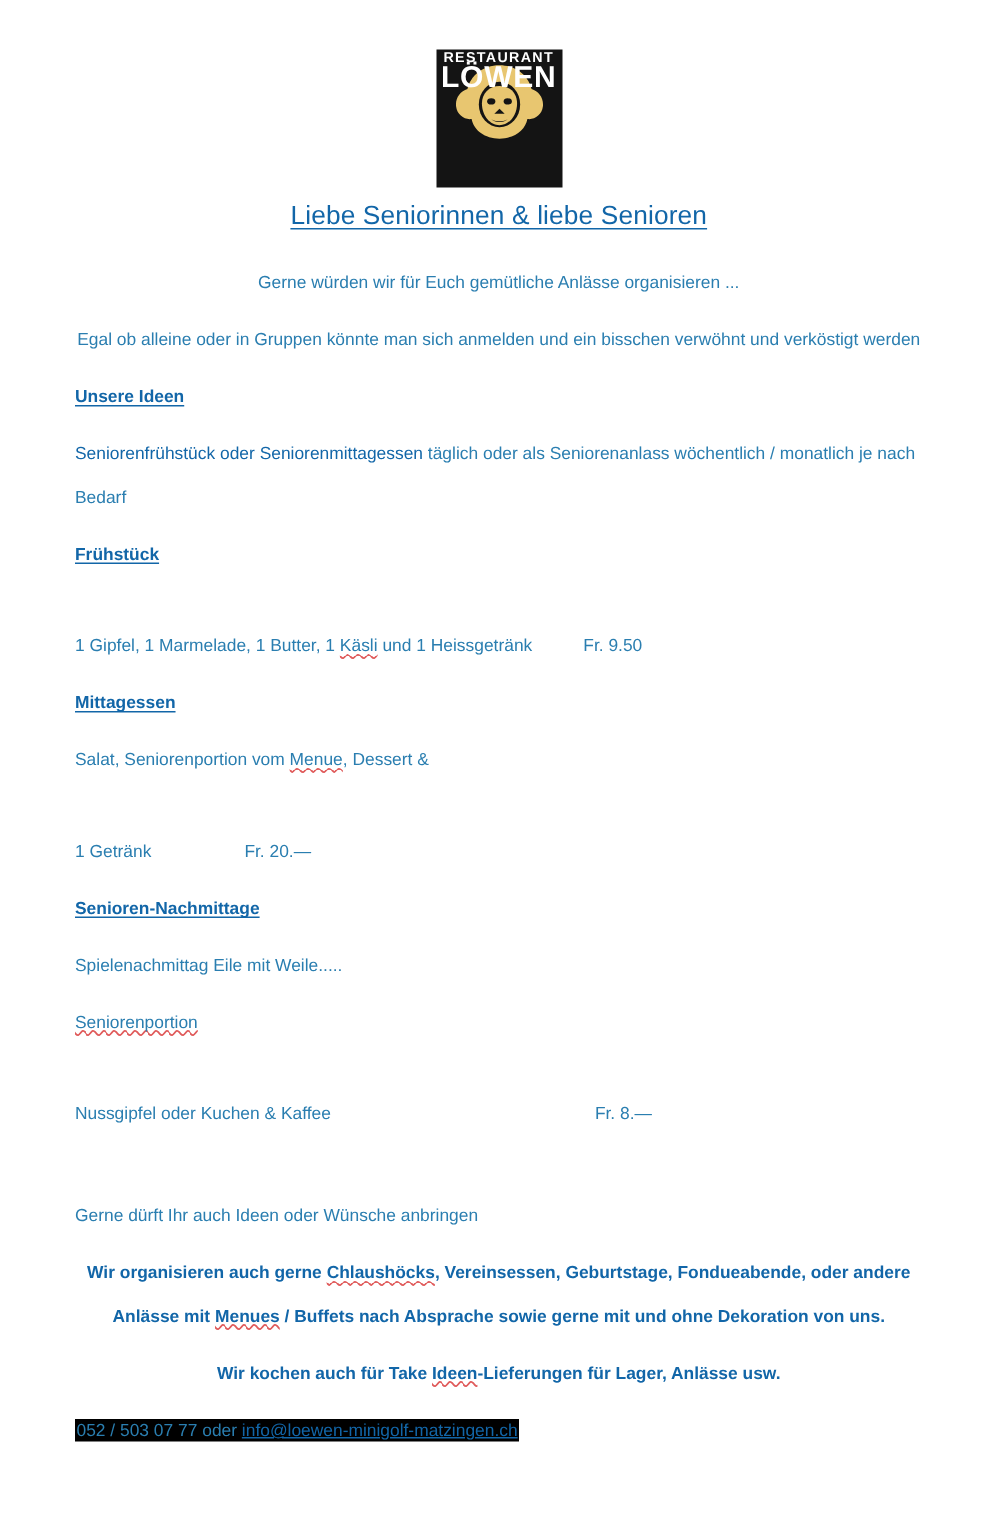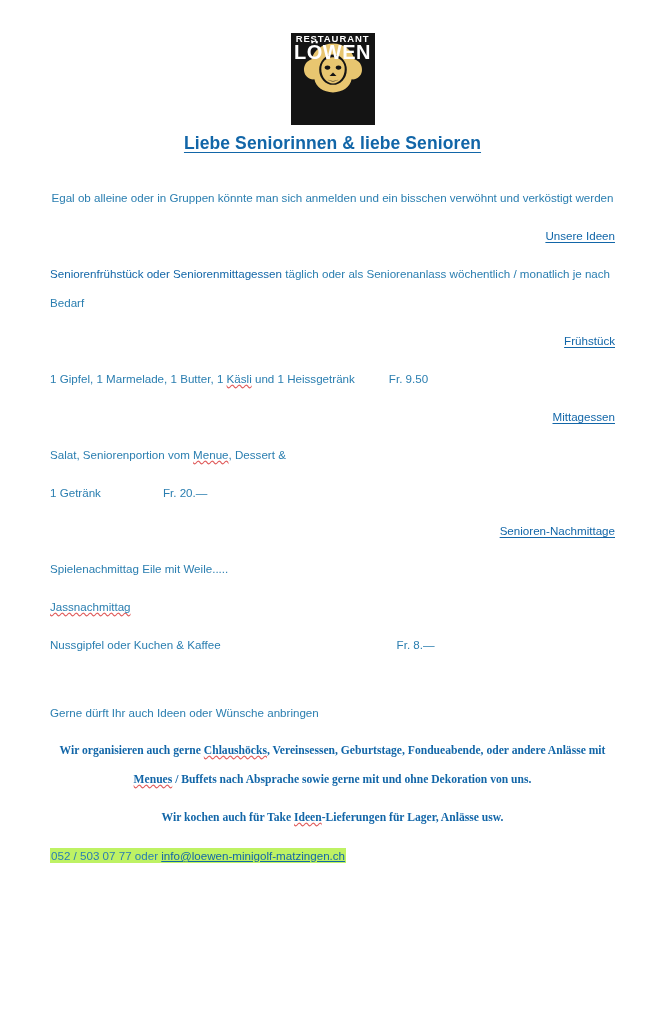--- a/index.html
+++ b/index.html
@@ -68,84 +68,83 @@
     font-weight: bold;
     letter-spacing: 0.5px;
     line-height: 17px;
   }
 
   
   h1.doc-title {
     margin: 8px 0 0 0;
     text-align: center;
     font-size: 17.5px;
-    font-weight: bold;
+    font-weight: normal;
     color: #1266a8;
     text-decoration: underline;
     text-underline-offset: 3px;
     letter-spacing: 0.1px;
   }
 
   p {
     margin: 0;
     font-size: 11.6px;
     line-height: 29px;
     color: #2a7eb0;
   }
   p.center { text-align: center; }
   p.left   { text-align: left; }
 
   .sec-head {
-    text-align: right;
+    text-align: left;
     font-size: 11.6px;
-    font-weight: normal;
+    font-weight: bold;
     color: #1266a8;
     text-decoration: underline;
     text-underline-offset: 2px;
     line-height: 29px;
     margin: 0;
   }
 
   .b { font-weight: normal; color: #1266a8; }
 
   
   .sp {
     text-decoration: underline wavy #e05b5b;
     text-decoration-skip-ink: none;
     text-underline-offset: 1px;
   }
 
   
   .hl {
-    background: #bef264;
+    background: #000000;
     padding: 1px 1px;
     box-decoration-break: clone;
     -webkit-box-decoration-break: clone;
   }
 
   a.maillink {
     color: #1266a8;
     text-decoration: underline;
     text-underline-offset: 1px;
   }
 
   .gap-sm  { height: 9px; }
   .gap-md  { height: 20px; }
   .gap-lg  { height: 30px; }
 
-  .price { display: inline-block; }
+  .price { display: inline-block; margin-top: 23px; }
 
   .bold-block {
     text-align: center;
     font-size: 11.6px;
     font-weight: bold;
     color: #1266a8;
     line-height: 29px;
     margin: 0;
-    font-family: Liberation Serif, serif;
   }
 </style>
 </head>
 <body>
 
 <div class="page">
 
   <div class="logo-wrap">
     <div class="logo">
       <svg viewBox="0 0 100 90" aria-hidden="true">
@@ -172,20 +171,21 @@
       </svg>
       <div class="logo-word-1">RESTAURANT</div>
       <div class="logo-word-2">LÖWEN</div>
     </div>
   </div>
 
   <h1 class="doc-title">Liebe Seniorinnen &amp; liebe Senioren</h1>
 
   <div class="gap-md"></div>
 
+  <p class="center">Gerne würden wir für Euch gemütliche Anlässe organisieren ...</p>
   <div class="gap-sm"></div>
   <p class="center">Egal ob alleine oder in Gruppen könnte man sich anmelden und ein bisschen verwöhnt und verköstigt werden</p>
 
   <div class="gap-sm"></div>
 
   <p class="sec-head">Unsere Ideen</p>
   <div class="gap-sm"></div>
   <p class="left"><span class="b">Seniorenfrühstück oder Seniorenmittagessen</span><span> täglich oder als Seniorenanlass wöchentlich / monatlich je nach Bedarf</span></p>
 
   <div class="gap-sm"></div>
@@ -201,21 +201,21 @@
   <p class="left"><span>Salat, Seniorenportion vom </span><span class="sp">Menue</span><span>, Dessert  &amp;</span></p>
   <div class="gap-sm"></div>
   <p class="left"><span>1 Getränk</span><span class="price" style="margin-left:62px">Fr.  20.—</span></p>
 
   <div class="gap-sm"></div>
 
   <p class="sec-head">Senioren-Nachmittage</p>
   <div class="gap-sm"></div>
   <p class="left">Spielenachmittag Eile mit Weile.....</p>
   <div class="gap-sm"></div>
-  <p class="left"><span class="sp">Jassnachmittag</span></p>
+  <p class="left"><span class="sp">Seniorenportion</span></p>
   <div class="gap-sm"></div>
   <p class="left"><span>Nussgipfel oder Kuchen &amp; Kaffee</span><span class="price" style="margin-left:176px">Fr.  8.—</span></p>
 
   <div class="gap-lg"></div>
   <div class="gap-sm"></div>
 
   <p class="left">Gerne dürft Ihr auch Ideen oder Wünsche anbringen</p>
   <div class="gap-sm"></div>
   <p class="bold-block"><span>Wir organisieren auch gerne </span><span class="sp">Chlaushöcks</span><span>, Vereinsessen, Geburtstage, Fondueabende, oder andere Anlässe mit </span><span class="sp">Menues</span><span> / Buffets nach Absprache sowie gerne mit und ohne Dekoration von uns.</span></p>
 

